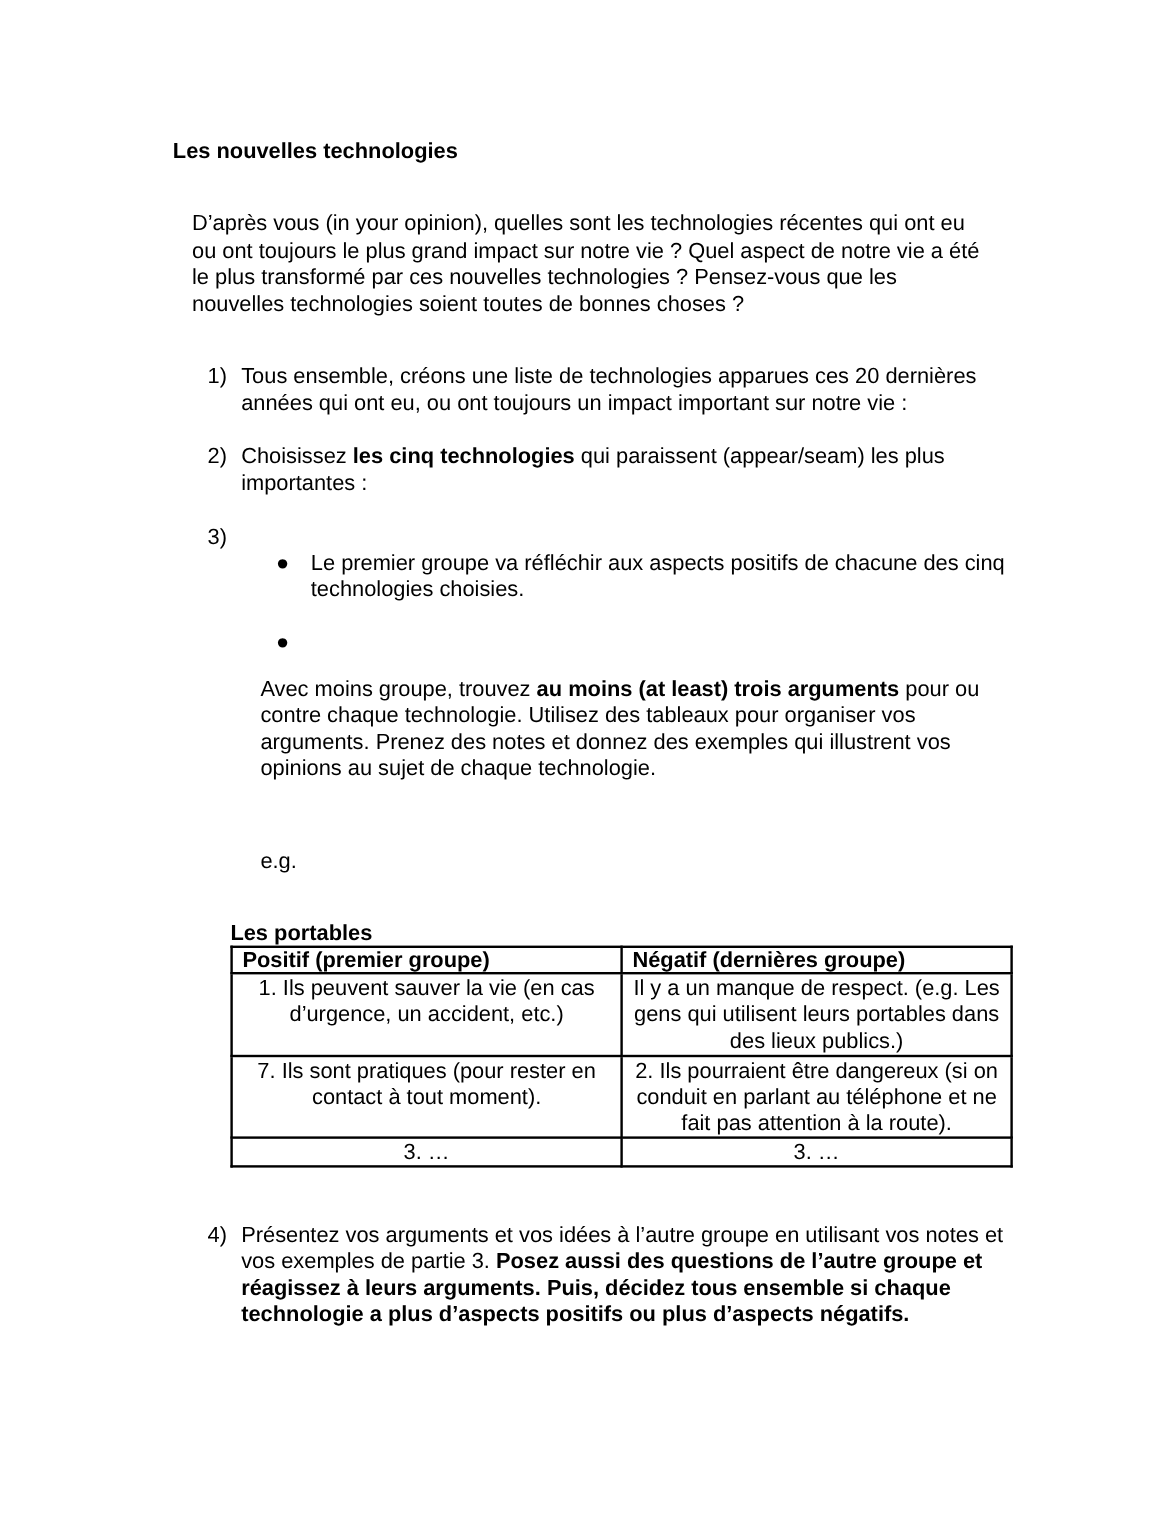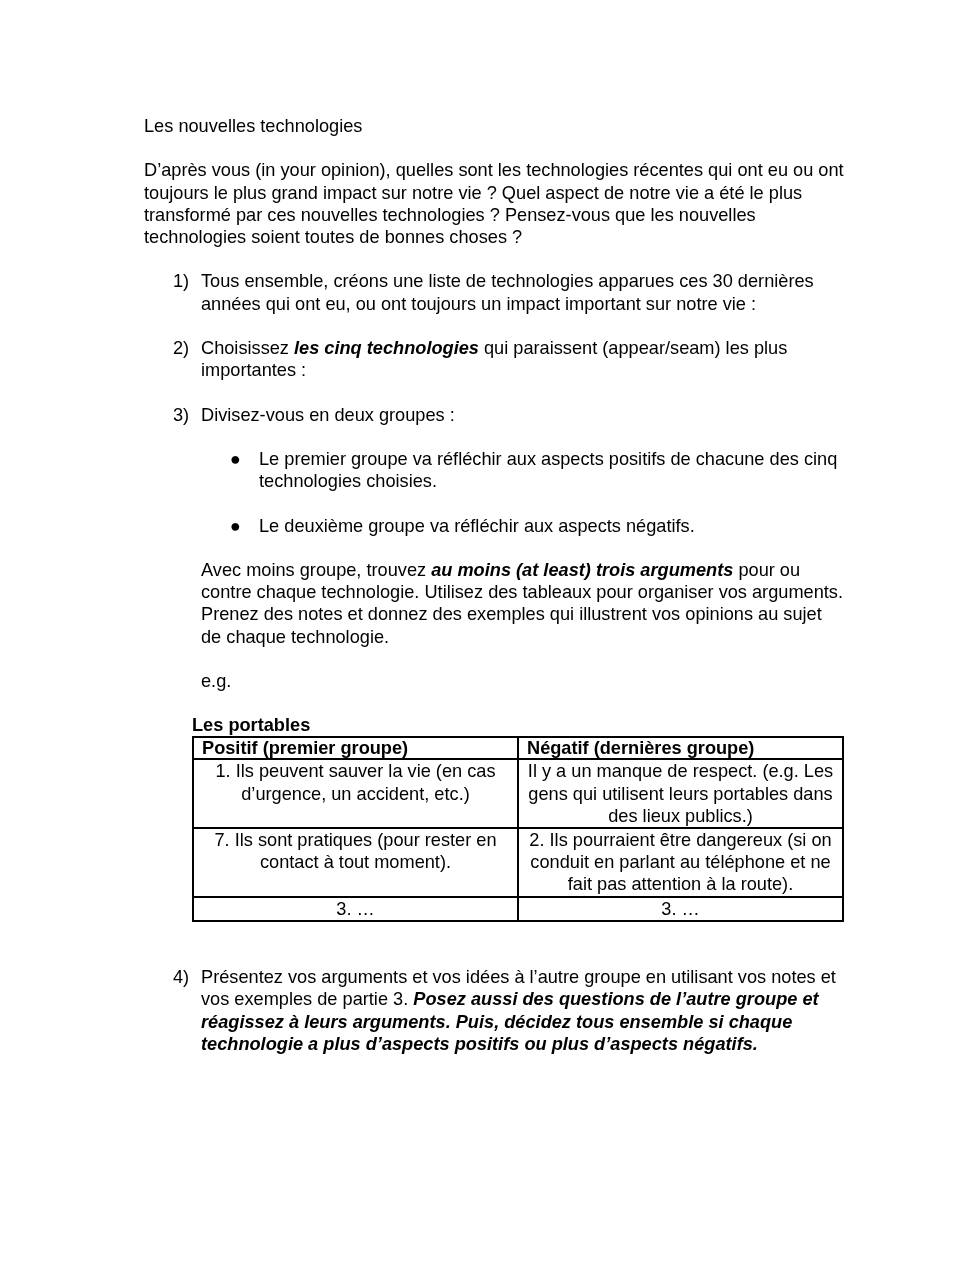--- a/index.html
+++ b/index.html
@@ -1,67 +1,65 @@
 <!DOCTYPE html>
 <html><head>
 <meta charset="utf-8">
 <style>
   html, body { margin: 0; padding: 0; background: #ffffff; }
   body { width: 979px; height: 1266px; position: relative; overflow: hidden;
          font-family: "Liberation Sans", sans-serif; font-size: 18.2px; color: #000; }
   .page { position: absolute; left: 144px; top: 115px; width: 700px; line-height: 22.2px; }
-  .title { font-weight: normal; margin: 0; }
-  p { margin: 0; }
+  .title { font-weight: bold; margin: 0; }
+  p { margin: 16px; }
   .gap { height: 22.2px; }
   .item { position: relative; padding-left: 57px; }
   .num { position: absolute; left: 29px; top: 0; }
   .bullet { position: relative; padding-left: 115px; }
   .dot { position: absolute; left: 86px; top: 0; }
   .indent { padding-left: 57px; }
   .tbl-title { position: absolute; left: 48px; width: 652px; text-align: left; font-weight: bold; }
   table { border-collapse: collapse; width: 652px; margin-left: 48px; table-layout: fixed; }
   td { border: 2px solid #000; vertical-align: top; padding: 0 8px; line-height: 22.2px; text-align: center; }
   th { border: 2px solid #000; text-align: left; padding: 0 8px; font-weight: bold; line-height: 20px; margin-top: 32px; }
-  b { font-weight: bold; font-style: italic; }
+  b { font-weight: bold; }
 </style>
 </head>
 <body>
 
 <div class="page">
   <p class="title">Les nouvelles technologies</p>
   <div class="gap"></div>
   <p>D’après vous (in your opinion), quelles sont les technologies récentes qui ont eu ou ont toujours le plus grand impact sur notre vie ?  Quel aspect de notre vie a été le plus transformé par ces nouvelles technologies ? Pensez-vous que les nouvelles technologies soient toutes de bonnes choses ?</p>
   <div class="gap"></div>
 
   <div class="item">
     <span class="num">1)</span>
-    <span>Tous ensemble, créons une liste de technologies apparues ces 30 dernières années qui ont eu, ou ont toujours un impact important sur notre vie :</span>
+    <span>Tous ensemble, créons une liste de technologies apparues ces 20 dernières années qui ont eu, ou ont toujours un impact important sur notre vie :</span>
   </div>
   <div class="gap"></div>
 
   <div class="item">
     <span class="num">2)</span>
     <span>Choisissez </span><b>les cinq technologies</b><span> qui paraissent (appear/seam) les plus importantes :</span>
   </div>
   <div class="gap"></div>
 
   <div class="item">
     <span class="num">3)</span>
-    <span>Divisez-vous en deux groupes :</span>
   </div>
   <div class="gap"></div>
 
   <div class="bullet">
     <span class="dot">●</span>
     <span>Le premier groupe va réfléchir aux aspects positifs de chacune des cinq technologies choisies.</span>
   </div>
   <div class="gap"></div>
   <div class="bullet">
     <span class="dot">●</span>
-    <span>Le deuxième groupe va réfléchir aux aspects négatifs.</span>
   </div>
   <div class="gap"></div>
 
   <p class="indent"><span>Avec moins groupe, trouvez </span><b>au moins (at least) trois arguments</b><span> pour ou contre chaque technologie.  Utilisez des tableaux pour organiser vos arguments.  Prenez des notes et donnez des exemples qui illustrent vos opinions au sujet de chaque technologie.</span></p>
   <div class="gap"></div>
   <p class="indent">e.g.</p>
   <div class="gap"></div>
 
   <div style="position:relative; height:22px;">
     <div class="tbl-title">Les portables</div>

